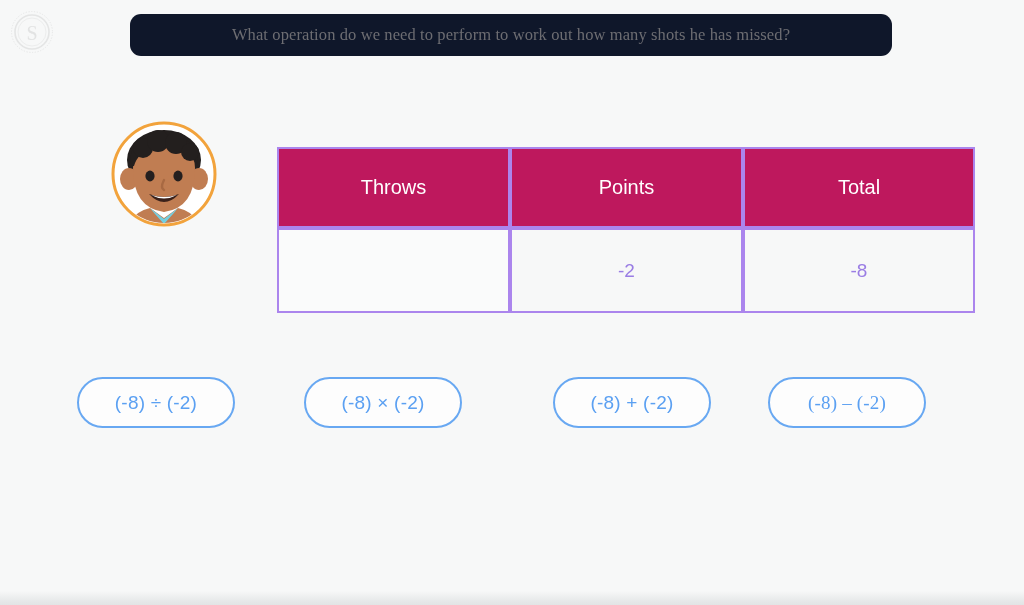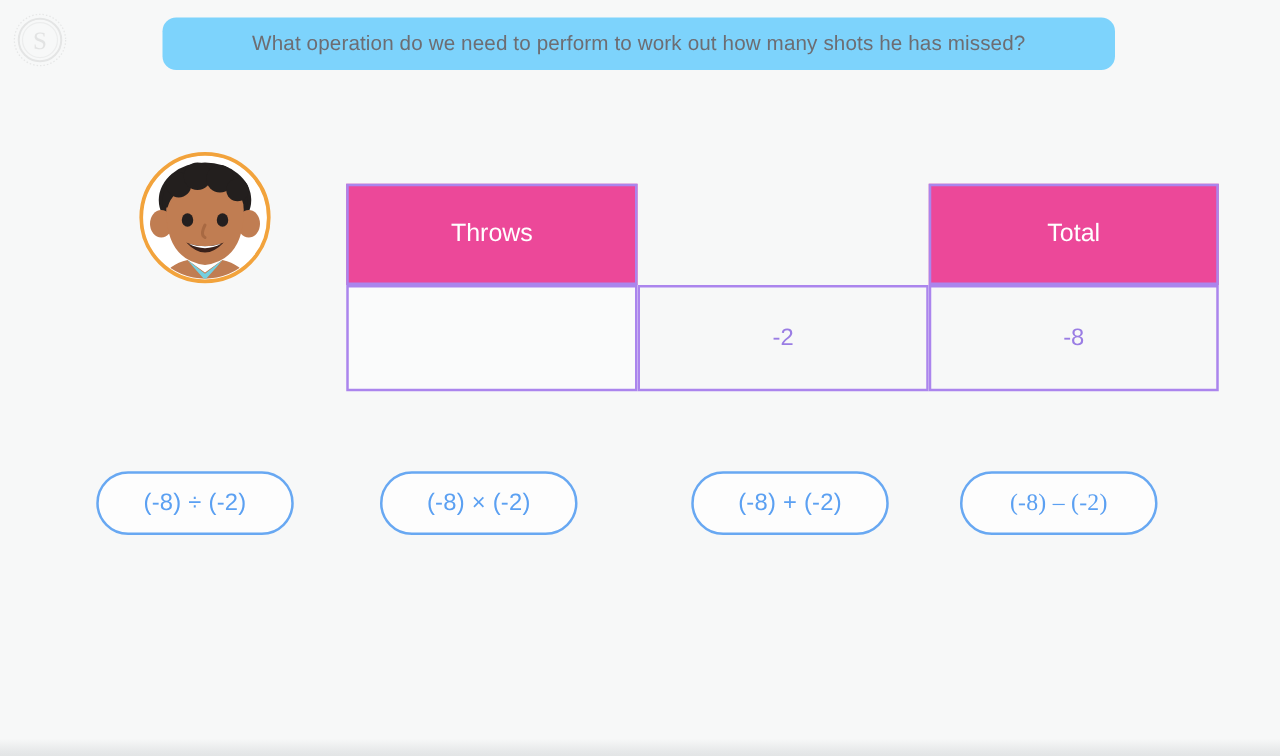--- a/index.html
+++ b/index.html
@@ -37,26 +37,27 @@
   .logo svg { display: block; }
 
   
   .question-banner {
     position: absolute;
     left: 130px;
     top: 14px;
     width: 762px;
     height: 42px;
     border-radius: 11px;
-    background: #7dd3fc;
+    background: #0f172a;
     display: flex;
     align-items: center;
     justify-content: center;
     box-sizing: border-box;
     padding: 12px 18px;
+    font-family: Liberation Serif, serif;
   }
   .question-text {
     font-size: 16.5px;
     color: #6d6d72;
     letter-spacing: 0.1px;
     white-space: nowrap;
   }
 
   
   .avatar {
@@ -85,21 +86,21 @@
   }
   .cell {
     position: absolute;
     box-sizing: border-box;
     display: flex;
     align-items: center;
     justify-content: center;
     border: 2px solid #ab85ed;
   }
   .cell.head {
-    background: #ec4899;
+    background: #be185d;
     color: #ffffff;
     font-size: 20px;
   }
   .cell.rowlabel {
     background: #cfb4f7;
     color: #ffffff;
     font-size: 20px;
   }
   .cell.value {
     background: #f7f8f8;
@@ -201,20 +202,21 @@
 
       <path d="M18 108 Q22 92 40 88 L54 98 L68 88 Q86 92 90 108 Z" fill="#c07d52"></path>
       <path d="M40 88 L54 99 L68 88 L63 94 L54 104 L45 94 Z" fill="#74cfe0"></path>
     </g>
   </svg>
 </div>
 
 <div class="table-wrap">
   <div class="table-grid">
     <div class="cell head c-throws">Throws</div>
+    <div class="cell head c-points">Points</div>
     <div class="cell head c-total">Total</div>
 
     <div class="cell empty c-throws-val"></div>
     <div class="cell value c-points-val">-2</div>
     <div class="cell value c-total-val">-8</div>
   </div>
 </div>
 
 <div class="answers">
   <div class="answer-btn">(-8) ÷ (-2)</div>

